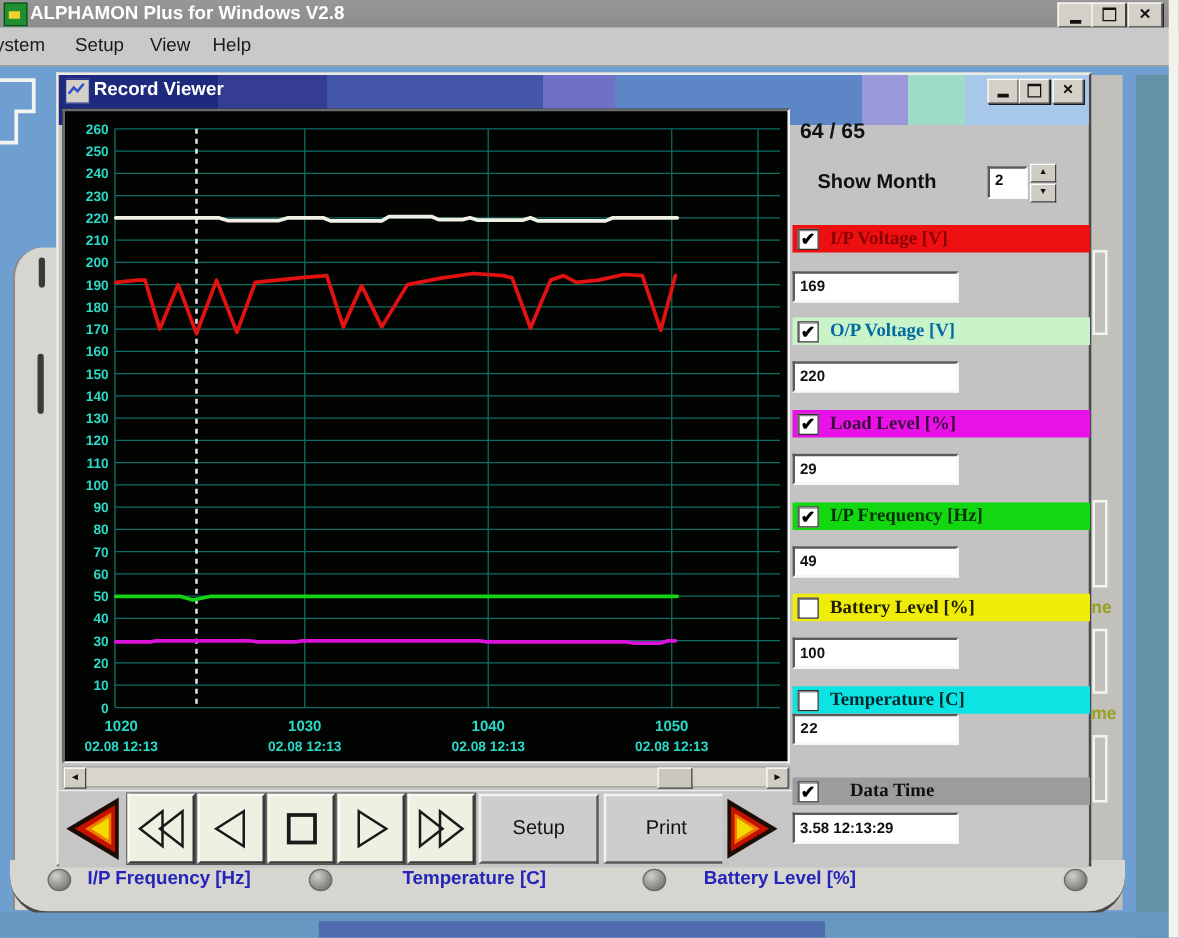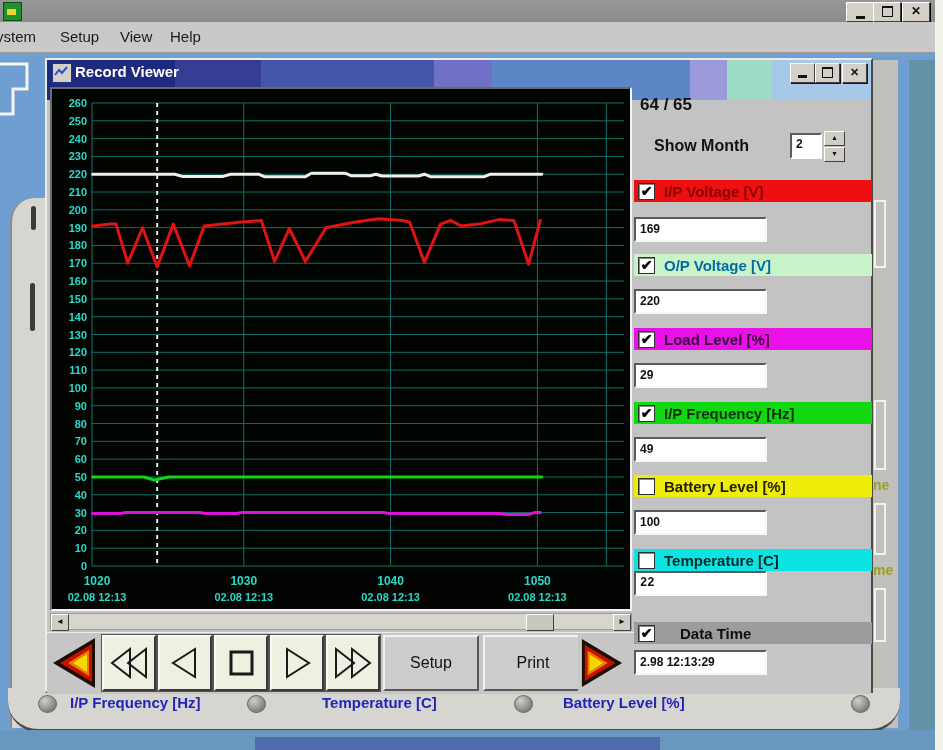--- a/index.html
+++ b/index.html
@@ -53,21 +53,21 @@
   .counter{left:6px;top:8px;font-size:17px;font-weight:bold;color:#111;}
   .showmonth{left:20px;top:50px;font-size:16px;font-weight:bold;color:#111;}
   .spinfield{left:156px;top:46px;width:32px;height:26px;background:#fff;border:2px solid;border-color:#5a5a5a #fff #fff #5a5a5a;
              box-sizing:border-box;font-size:12px;font-weight:bold;padding:2px 0 0 4px;color:#111;}
   .spinner{left:190px;top:44px;width:21px;height:31px;}
   .spinbtn{left:0;width:21px;height:15px;background:#cfccc4;border:1px solid;border-color:#fff #404040 #404040 #fff;
            box-sizing:border-box;font-size:7px;text-align:center;line-height:12px;color:#111;}
   .ch-bar{left:0;width:238px;height:22px;display:flex;align-items:center;}
   .cb{margin-left:4px;width:15px;height:15px;background:#fff;border:1px solid #303030;
       box-shadow:inset 1px 1px 0 #8a8a8a;font-size:14px;line-height:14px;font-weight:bold;color:#000;text-align:center;}
-  .ch-label{margin-left:9px;font-size:15px;font-weight:bold;white-space:nowrap;}
+  .ch-label{margin-left:9px;font-size:15px;font-weight:bold;white-space:nowrap;font-family:Liberation Serif, serif;}
   .ch-value{left:0;width:133px;height:25px;background:#fff;border:2px solid;border-color:#5a5a5a #f7f7f7 #f7f7f7 #5a5a5a;
             box-sizing:border-box;font-size:12px;font-weight:bold;color:#111;padding:3px 0 0 4px;}
 </style>
 </head>
 <body>
 
 <div class="abs" style="left:0;top:52px;width:943px;height:698px;background:#6f9fd0;"></div>
 
 <svg class="abs" style="left:0;top:56px;" width="45" height="70">
   <polyline points="0,8 27,8 27,33 13,33 13,58 0,58" fill="none" stroke="#f4f4f0" stroke-width="3"></polyline>
@@ -95,20 +95,21 @@
 <div class="abs edge-bracket" style="left:874px;top:400px;height:66px;"></div>
 <div class="abs edge-bracket" style="left:874px;top:503px;height:48px;"></div>
 <div class="abs edge-bracket" style="left:874px;top:588px;height:50px;"></div>
 <div class="abs edge-frag" style="left:873px;top:477px;">ne</div>
 <div class="abs edge-frag" style="left:873px;top:562px;">me</div>
 
 <div class="abs main-titlebar">
   <div class="abs main-icon">
       <i></i>
     </div>
+  <div class="abs main-title">ALPHAMON Plus for Windows V2.8</div>
   <div class="abs winbtn" style="left:846px;top:2px;"><span class="glyph-min" style="margin-top:0;vertical-align:bottom;"></span></div>
   <div class="abs winbtn" style="left:873px;top:2px;"><span class="glyph-max"></span></div>
   <div class="abs winbtn" style="left:902px;top:2px;">✕</div>
 </div>
 <div class="abs menubar">
   <span class="abs menuitem" style="left:-14px;">System</span>
   <span class="abs menuitem" style="left:60px;">Setup</span>
   <span class="abs menuitem" style="left:120px;">View</span>
   <span class="abs menuitem" style="left:170px;">Help</span>
 </div>
@@ -294,16 +295,16 @@
         <div class="abs ch-value" style="top: 423px;">100</div>
         <div class="abs ch-bar" style="top: 462px; background: rgb(12, 228, 228);">
           <span class="cb"></span>
           <span class="ch-label" style="color: rgb(4, 40, 42);">Temperature [C]</span>
         </div>
         <div class="abs ch-value" style="top: 484px; font-family: Liberation Mono, monospace;">22</div>
         <div class="abs ch-bar" style="top: 535px; background: rgb(156, 156, 156);">
           <span class="cb">✔</span>
           <span class="ch-label" style="color: rgb(16, 16, 16); margin-left: 25px;">Data Time</span>
         </div>
-        <div class="abs ch-value" style="top: 563px;">2.98 12:13:29</div>
+        <div class="abs ch-value" style="top: 563px;">3.58 12:13:29</div>
       </div>
   </div>
 </div>
 
 </body></html>

